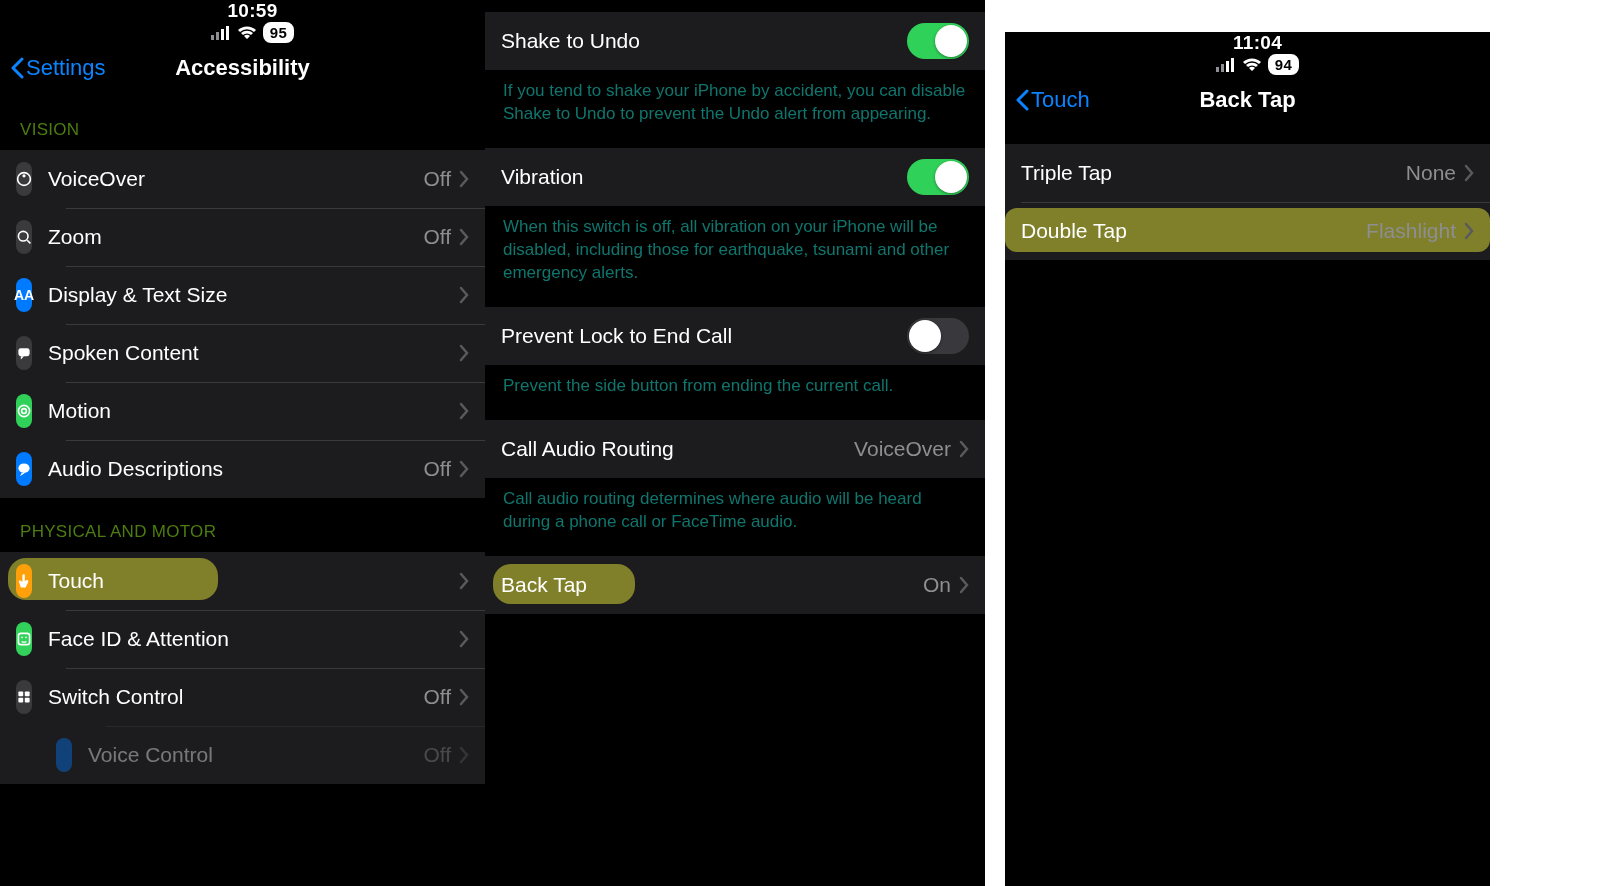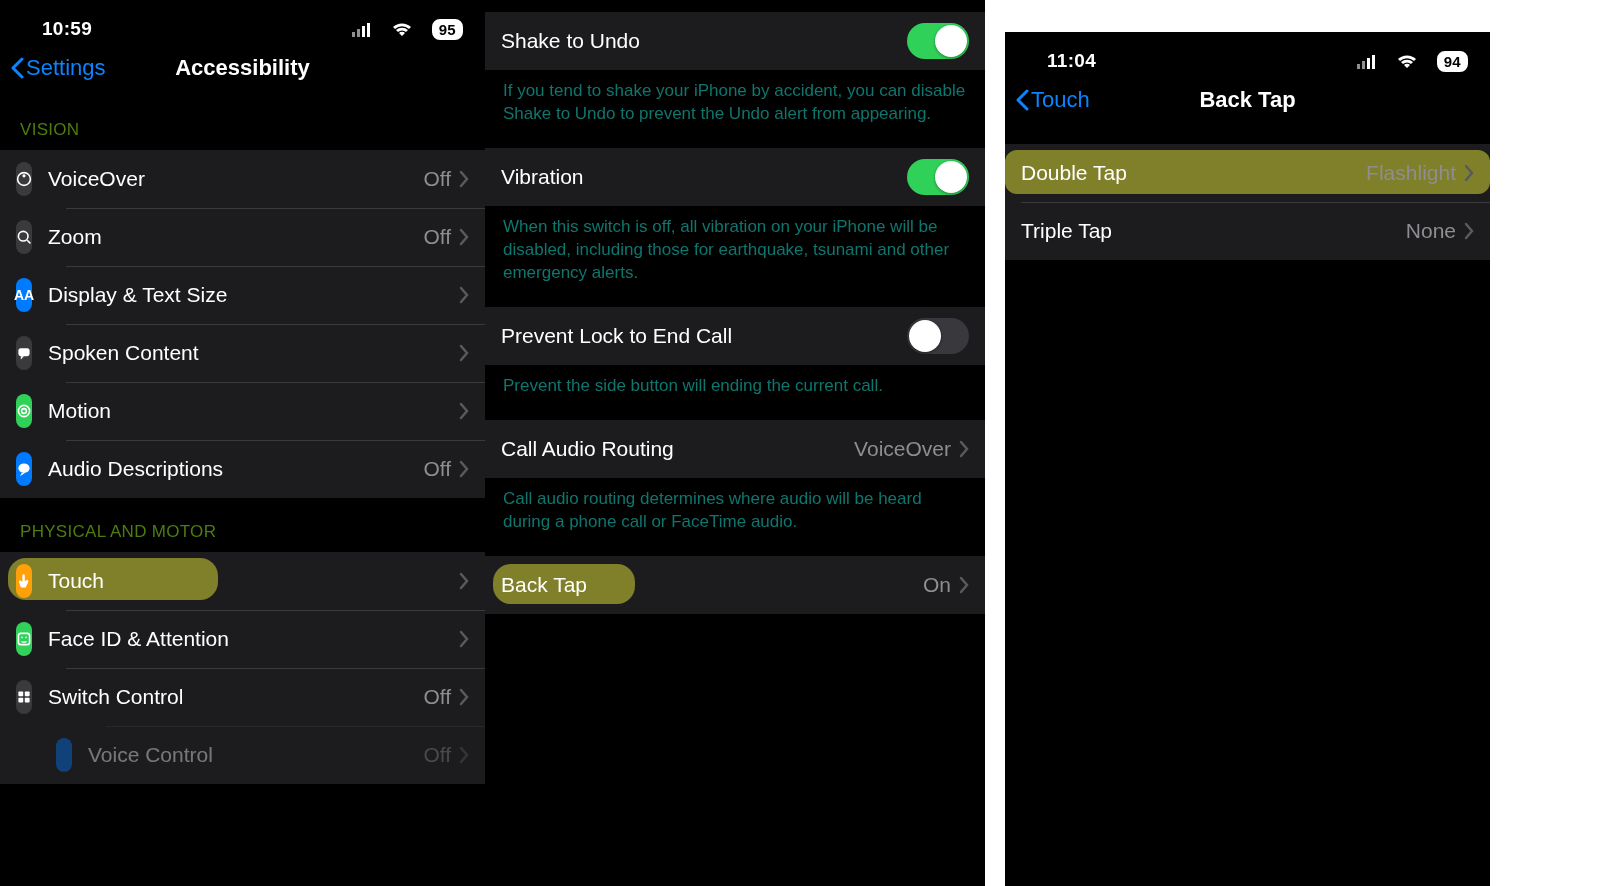--- a/index.html
+++ b/index.html
@@ -21,28 +21,29 @@
     flex-shrink: 0;
   }
   .phone.left  { width: 485px; }
   .phone.mid   { width: 500px; }
   .phone.right { width: 485px; margin-left: 20px; margin-top: 32px; }
 
   
   .statusbar {
     display: flex;
     justify-content: space-between;
-    align-items: flex-end;
+    align-items: center;
     height: 40px;
     padding: 0 22px 0 42px;
     font-size: 19px;
     font-weight: 600;
     letter-spacing: 0.3px;
-  }
-  .statusbar .status-right { display: flex; align-items: center; gap: 20px; }
+    flex-direction: column;
+  }
+  .statusbar .status-right { display: flex; align-items: center; gap: 6px; }
   .signal-icon, .wifi-icon { display: inline-flex; }
   .battery {
     border: 2px solid #fff;
     border-radius: 8px;
     padding: 1px 5px;
     font-size: 15px;
     font-weight: 700;
     background: #fff;
     color: #000;
     line-height: 1;
@@ -348,21 +349,21 @@
   <div class="footer">When this switch is off, all vibration on your iPhone will be disabled, including those for earthquake, tsunami and other emergency alerts.</div>
 
   <div class="list">
     <div class="row no-icon">
       <div class="label">Prevent Lock to End Call</div>
       <div class="toggle off">
           <div class="knob"></div>
         </div>
     </div>
   </div>
-  <div class="footer">Prevent the side button will ending the current call.</div>
+  <div class="footer">Prevent the side button from ending the current call.</div>
 
   <div class="list">
     <div class="row no-icon">
       <div class="label">Call Audio Routing</div>
       <div class="value">VoiceOver</div>
       <svg class="chev" width="10" height="18" viewBox="0 0 10 18">
           <path d="M2 2 L8 9 L2 16" stroke="#5a5a5e" stroke-width="2.5" fill="none" stroke-linecap="round"></path>
         </svg>
     </div>
   </div>
@@ -406,29 +407,29 @@
       <svg width="14" height="22" viewBox="0 0 14 22">
           <path d="M12 2 L3 11 L12 20" stroke="#0a84ff" stroke-width="3" fill="none" stroke-linecap="round" stroke-linejoin="round"></path>
         </svg>
       <span>Touch</span>
     </div>
     <div class="title">Back Tap</div>
   </div>
 
   <div style="height:16px;"></div>
   <div class="list">
+    <div class="row no-icon">
+      <div class="label">Triple Tap</div>
+      <div class="value">None</div>
+      <svg class="chev" width="10" height="18" viewBox="0 0 10 18">
+          <path d="M2 2 L8 9 L2 16" stroke="#5a5a5e" stroke-width="2.5" fill="none" stroke-linecap="round"></path>
+        </svg>
+    </div>
     <div class="row no-icon" style="position:relative;">
       <div class="hl" style="left:0px; top:6px; right:0px; height:44px; border-radius:12px;"></div>
       <div class="label" style="position:relative;z-index:4;">Double Tap</div>
       <div class="value" style="position:relative;z-index:4;">Flashlight</div>
       <svg class="chev" width="10" height="18" viewBox="0 0 10 18" style="position:relative;z-index:4;">
           <path d="M2 2 L8 9 L2 16" stroke="#5a5a5e" stroke-width="2.5" fill="none" stroke-linecap="round"></path>
         </svg>
     </div>
-    <div class="row no-icon">
-      <div class="label">Triple Tap</div>
-      <div class="value">None</div>
-      <svg class="chev" width="10" height="18" viewBox="0 0 10 18">
-          <path d="M2 2 L8 9 L2 16" stroke="#5a5a5e" stroke-width="2.5" fill="none" stroke-linecap="round"></path>
-        </svg>
-    </div>
   </div>
 </div>
 
 </body></html>

